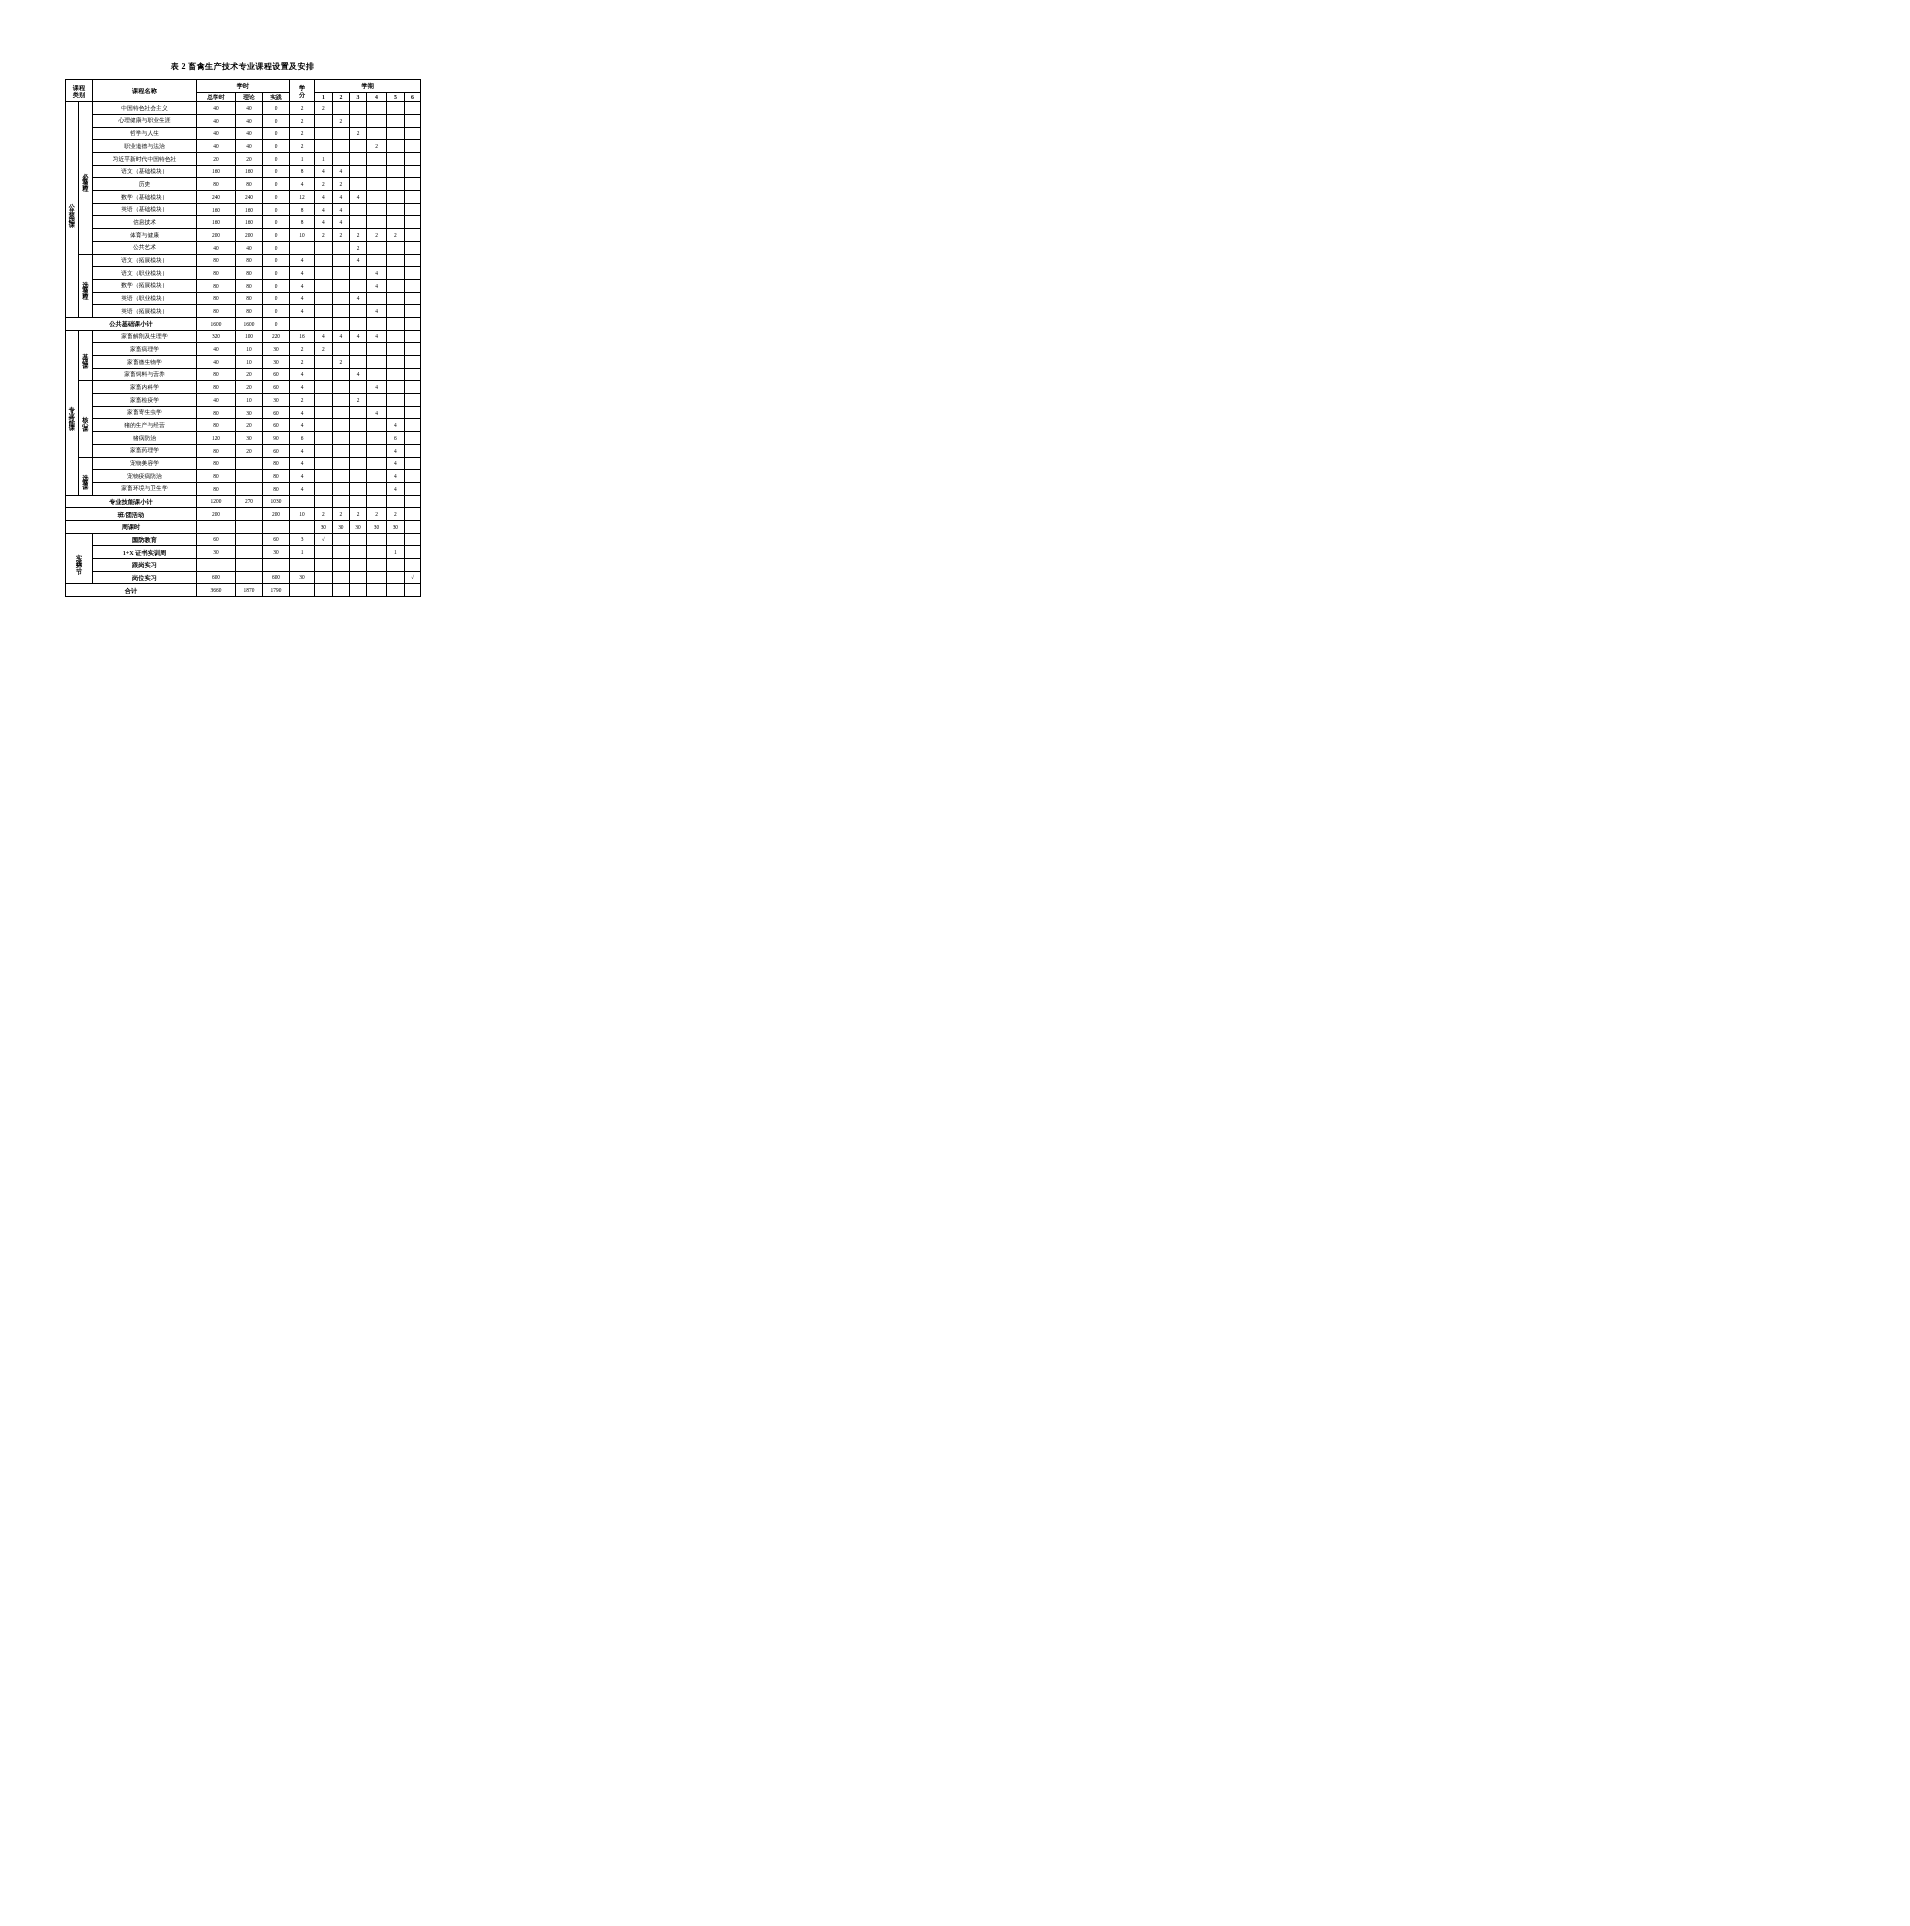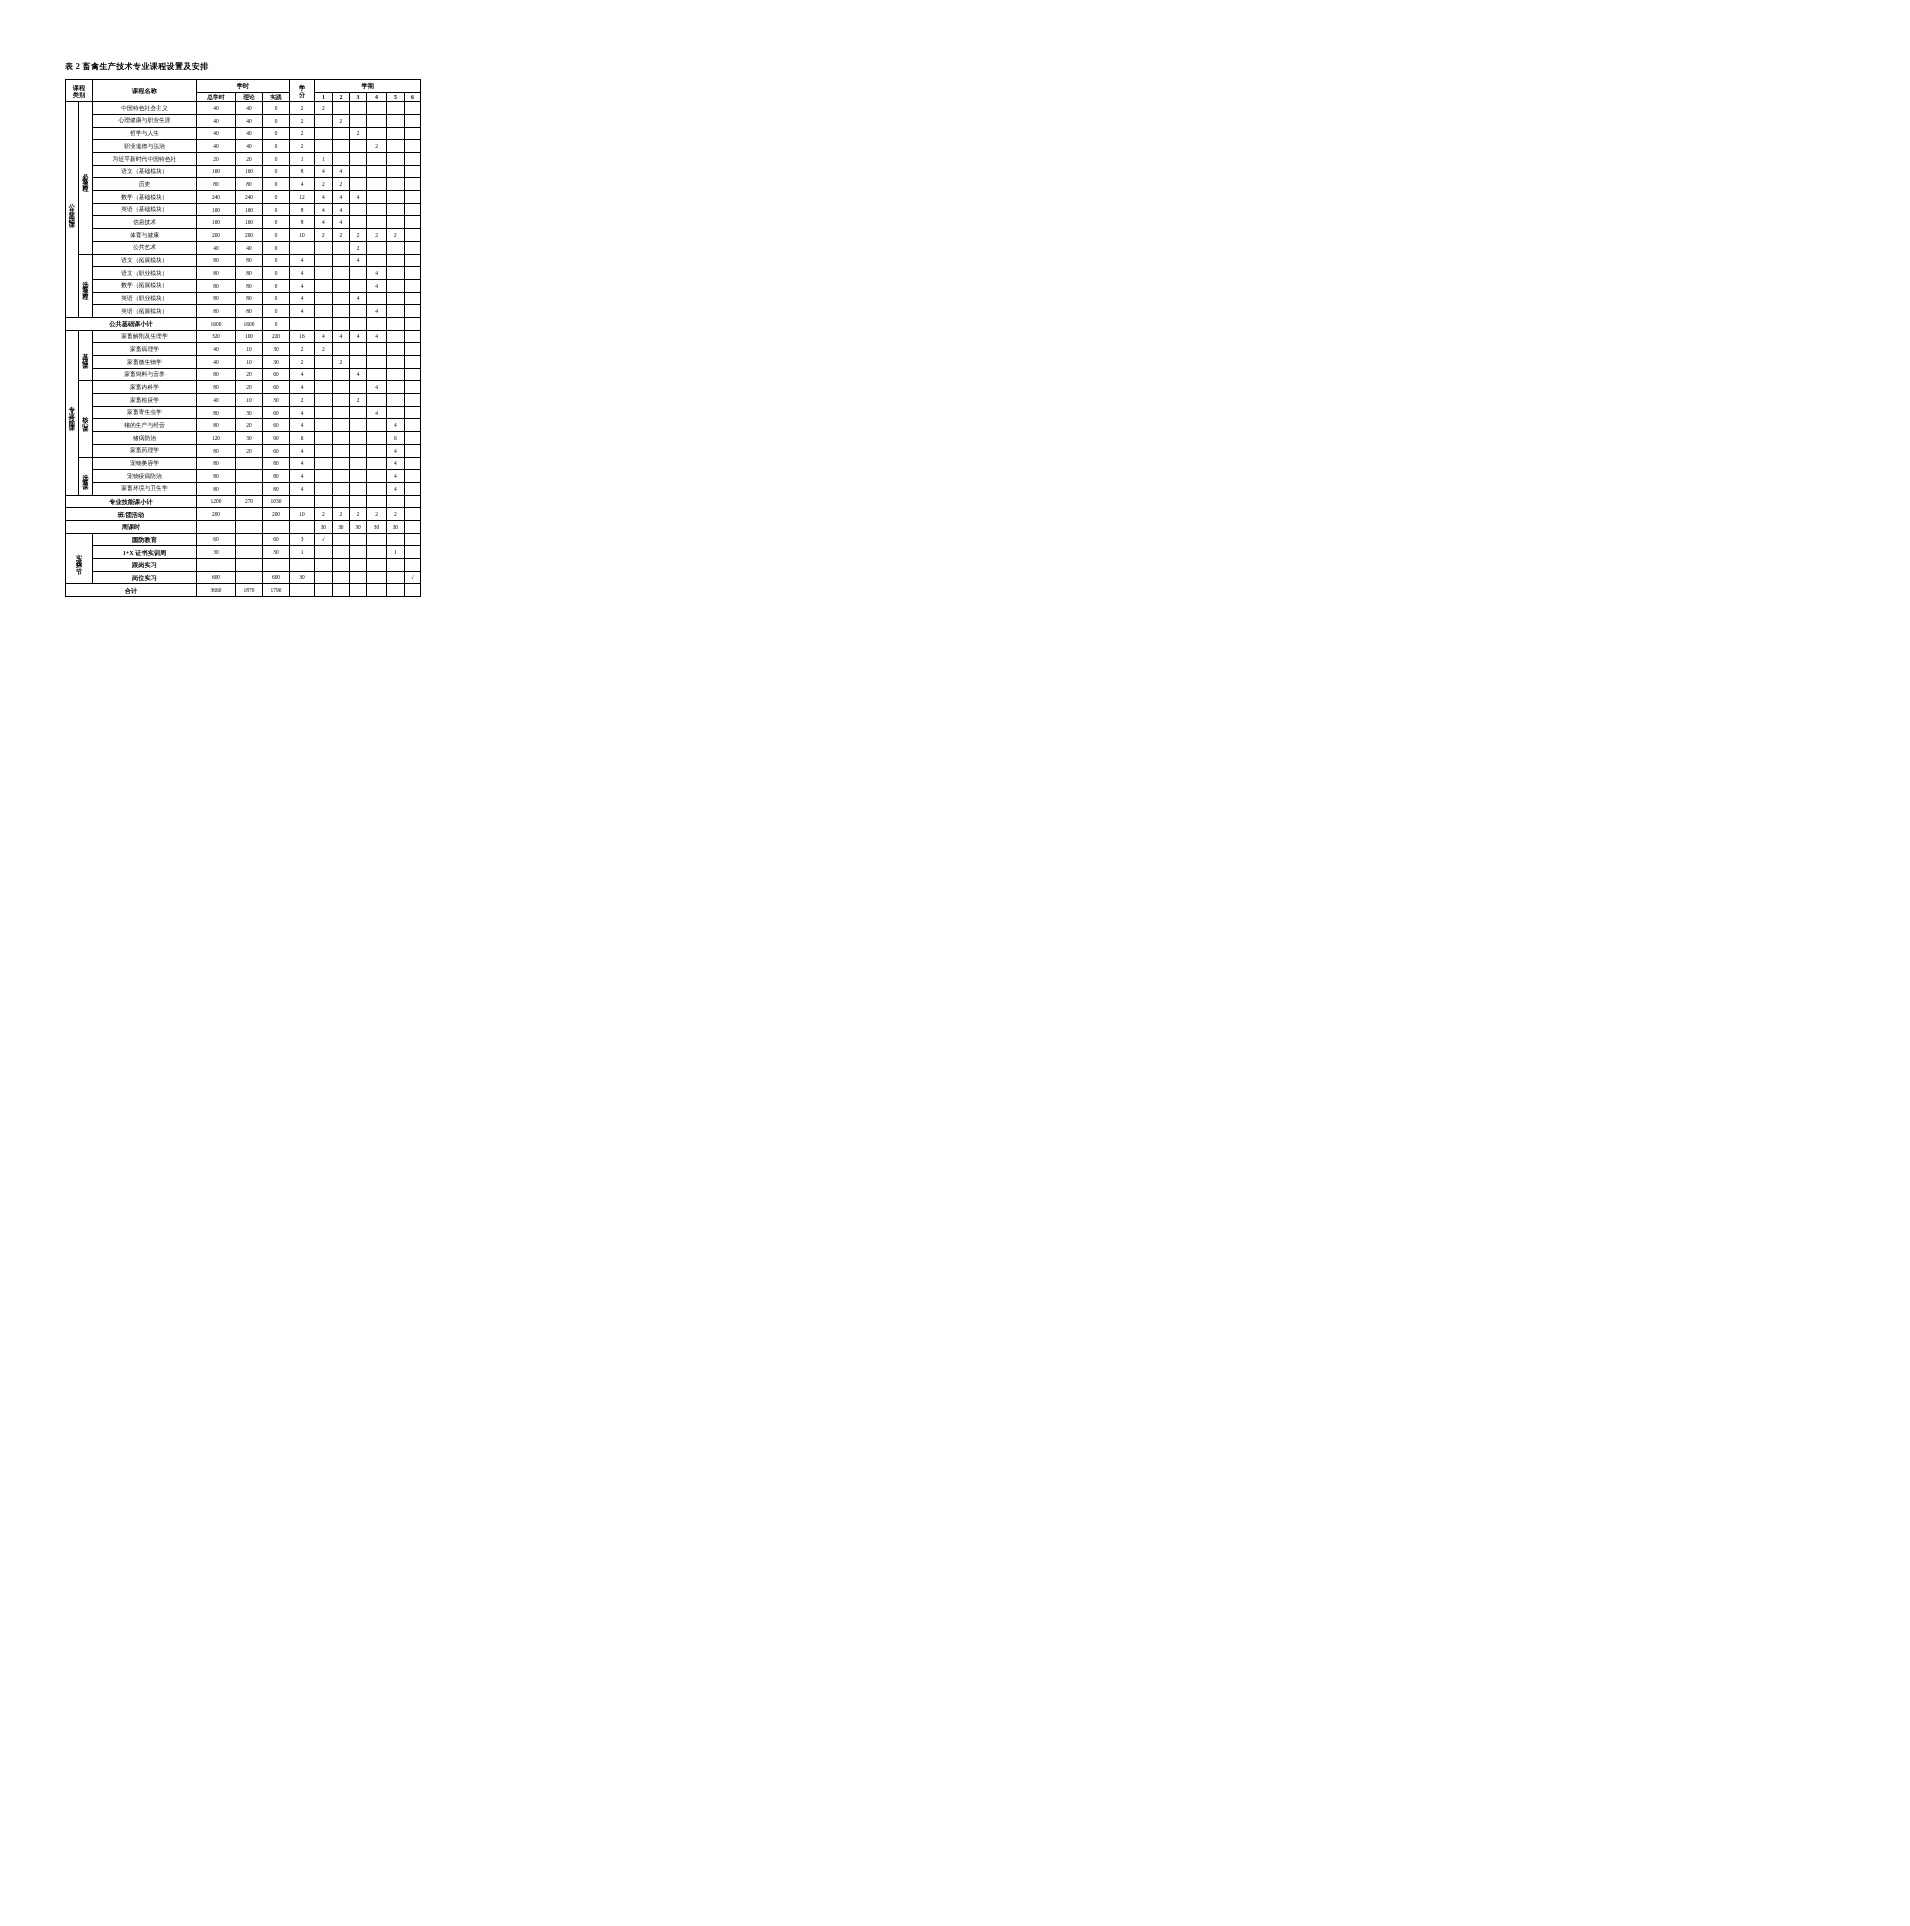--- a/index.html
+++ b/index.html
@@ -9,20 +9,21 @@
     position: relative;
     background: #ffffff;
     color: #000000;
     font-family: "Liberation Serif", serif;
   }
   .page-title {
     position: absolute;
     left: 65px;
     top: 61px;
     width: 355px;
+    text-align: center;
     font-size: 8px;
     font-weight: bold;
     letter-spacing: 0.4px;
     white-space: nowrap;
   }
   table.curriculum {
     position: absolute;
     left: 65px;
     top: 79px;
     width: 355px;

